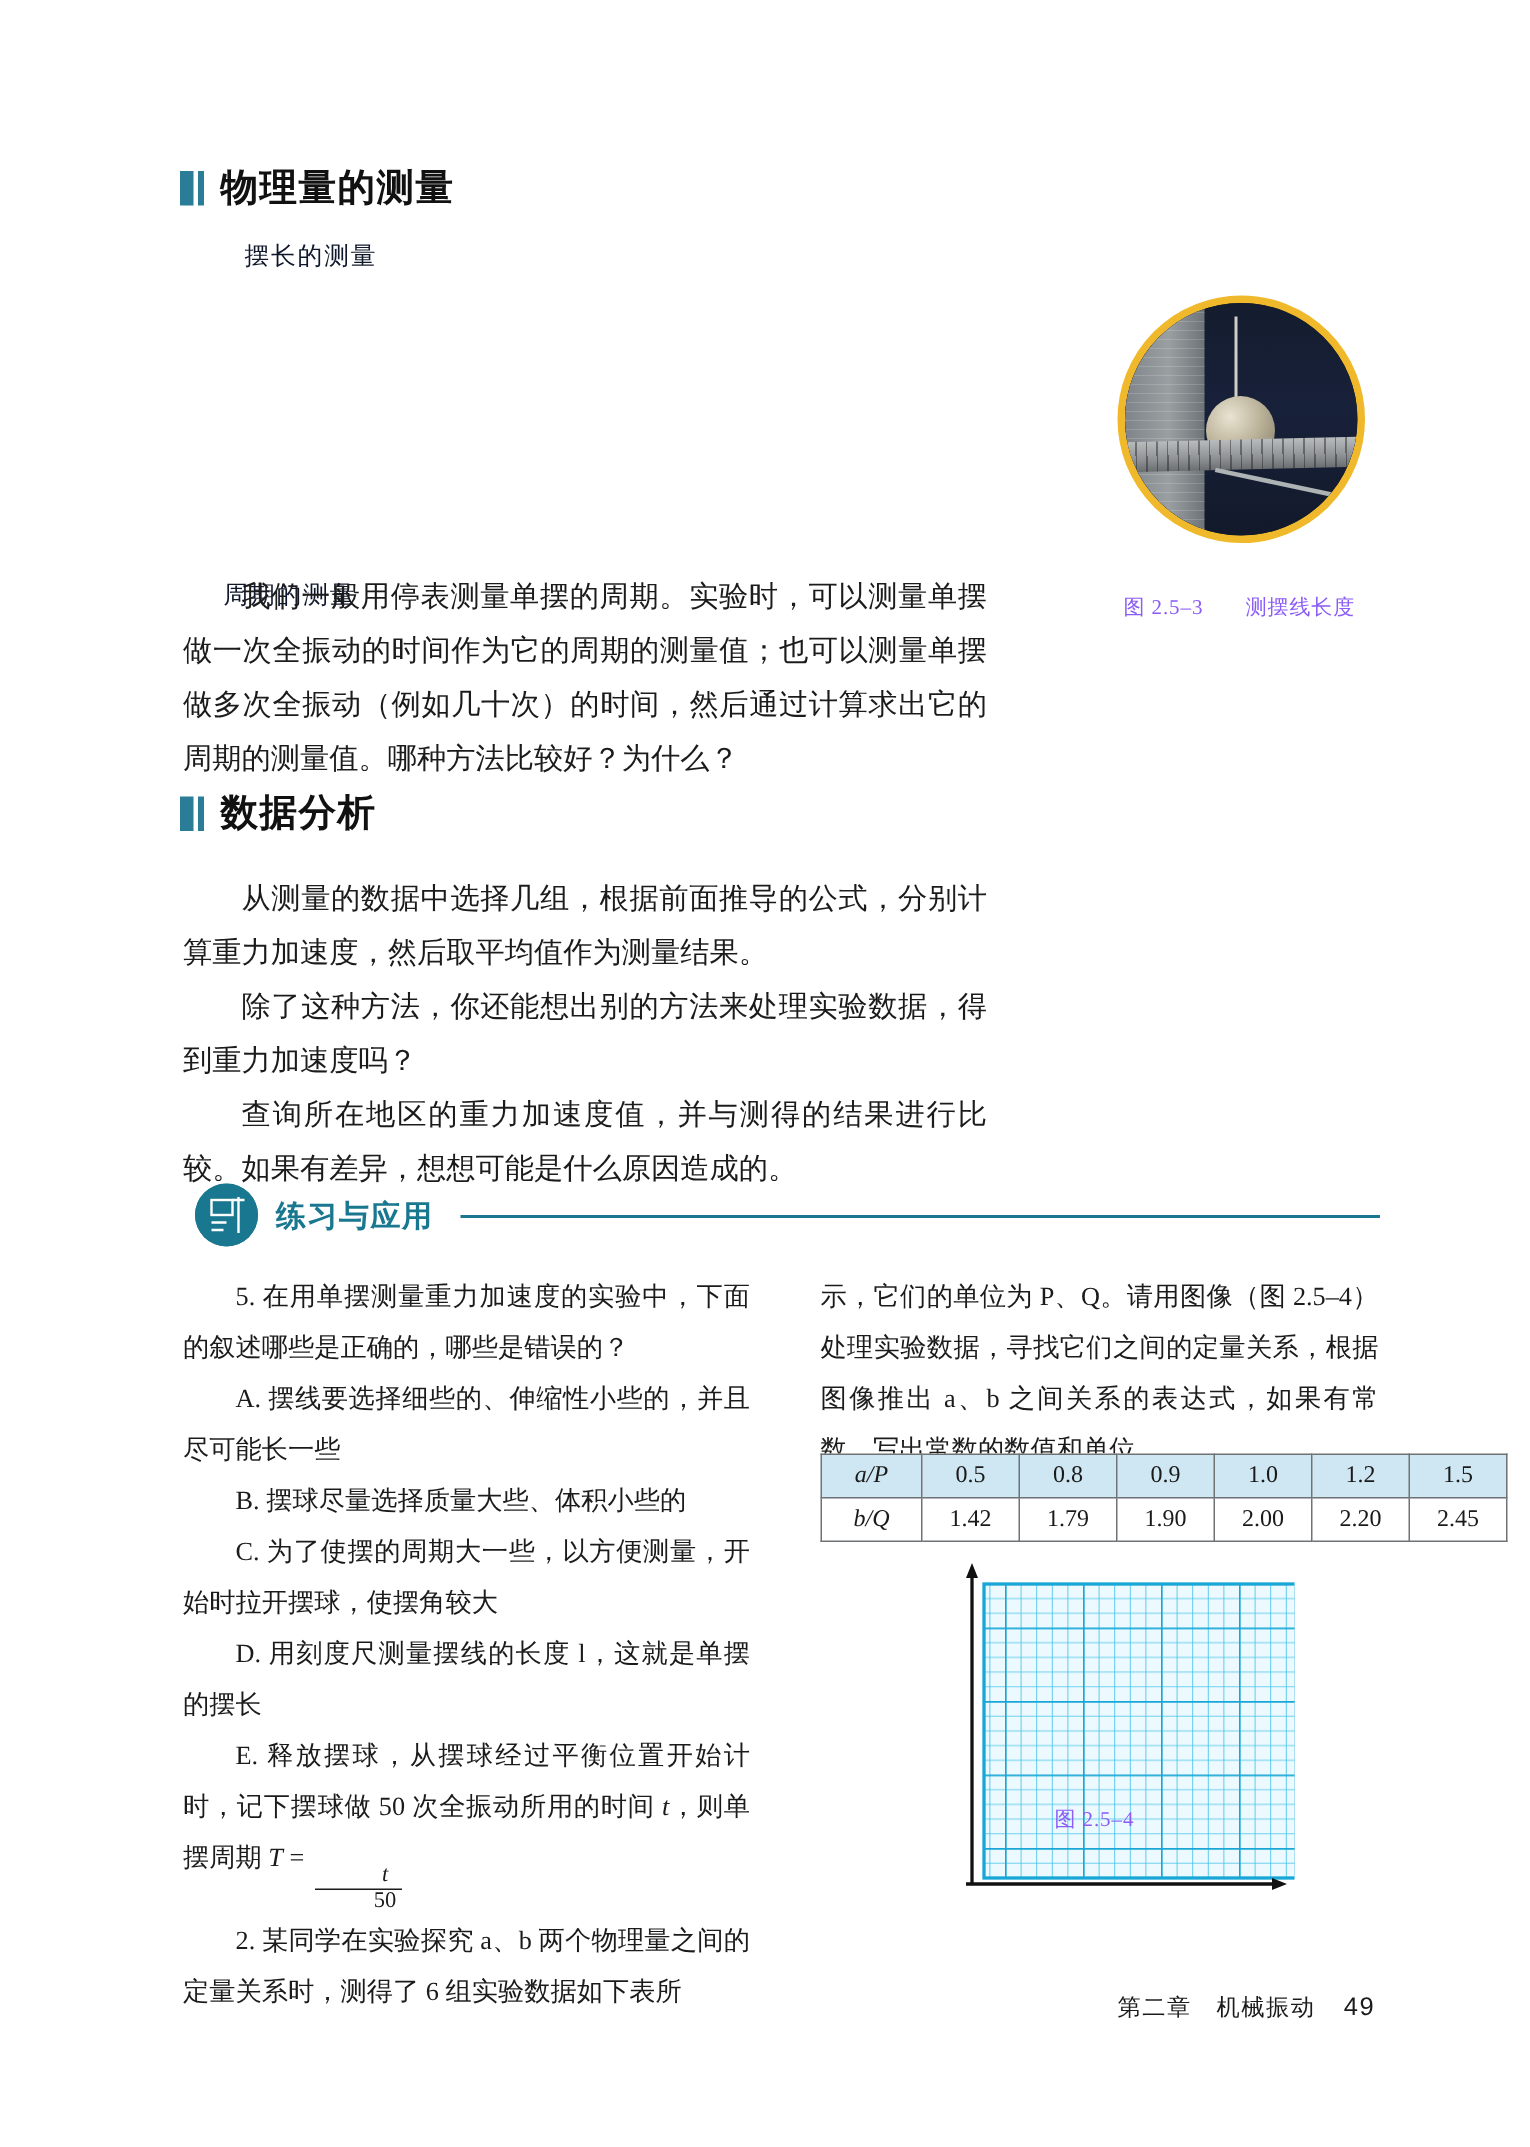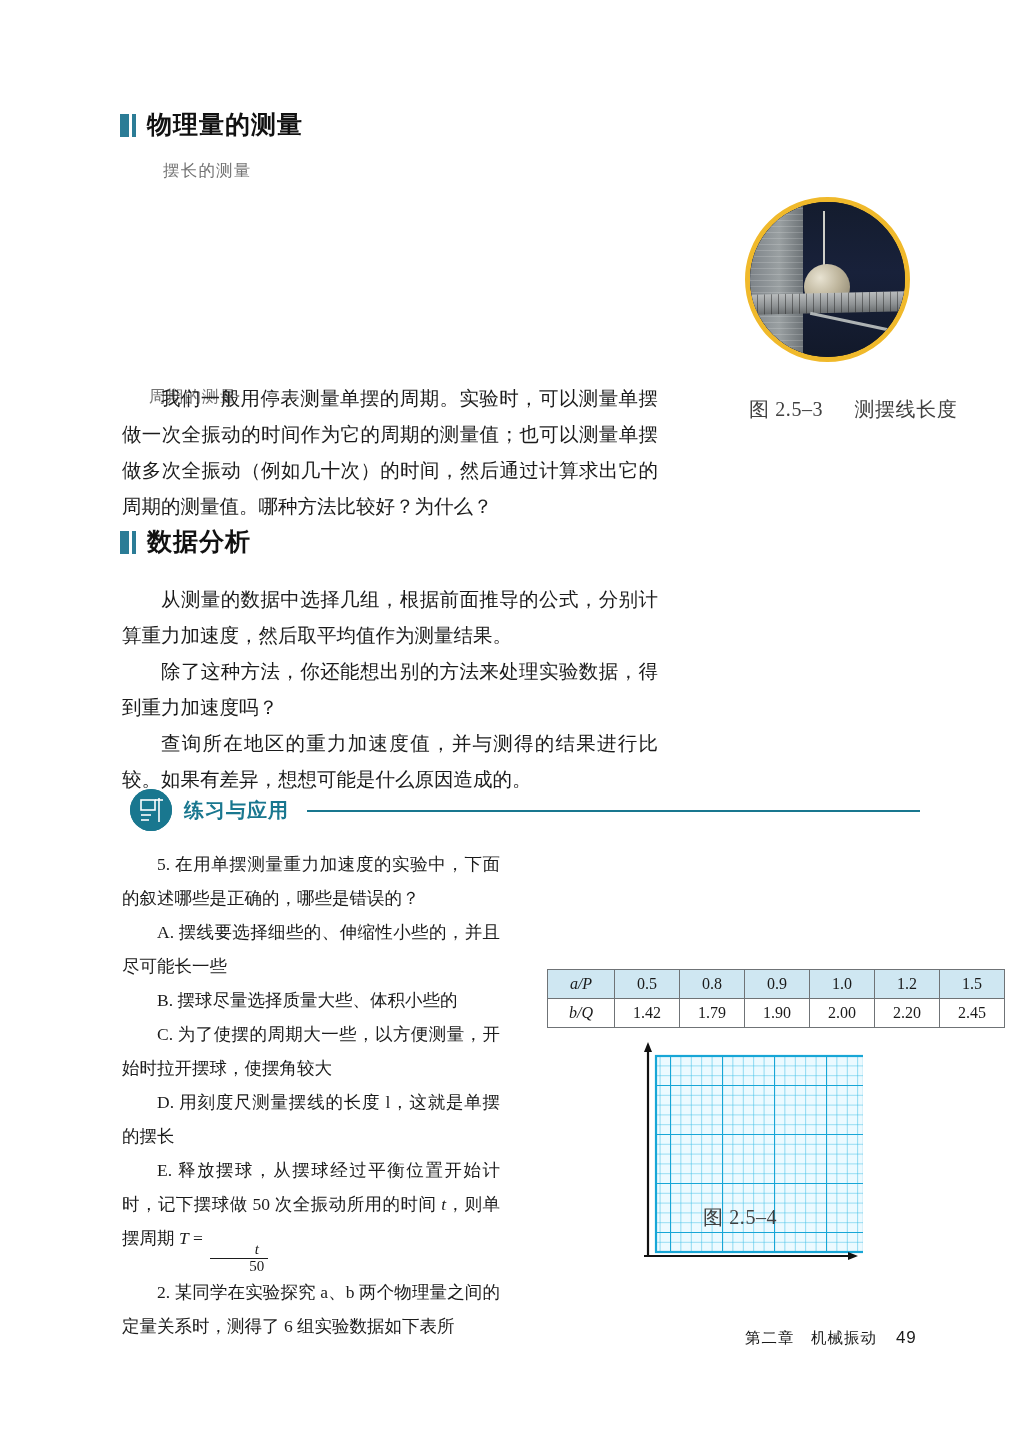--- a/index.html
+++ b/index.html
@@ -49,21 +49,21 @@
     font-size: 25px;
     font-weight: bold;
     color: #111111;
     letter-spacing: 1px;
   }
 
   
   .sub-head {
     position: absolute;
     font-size: 16.5px;
-    color: #737373;
+    color: #0f172a;
     font-family: "Liberation Serif", serif;
     letter-spacing: 1.2px;
   }
 
   
   .body-p {
     position: absolute;
     font-size: 19.5px;
     line-height: 36px;
     text-align: justify;
@@ -155,22 +155,22 @@
     position: absolute;
     left: 38%;
     top: 78%;
     width: 70%;
     height: 3px;
     background: #aeb3b4;
     transform: rotate(12deg);
   }
   .caption {
     position: absolute;
-    font-size: 20px;
-    color: #404040;
+    font-size: 14px;
+    color: #8b5cf6;
     letter-spacing: 0.6px;
     white-space: nowrap;
   }
 
   
   .ex-banner {
     position: absolute;
     display: flex;
     align-items: center;
     gap: 12px;
@@ -356,20 +356,23 @@
     <p class="ex-p">
       <span>E. 释放摆球，从摆球经过平衡位置开始计时，记下摆球做 50 次全振动所用的时间 </span><span class="ital">t</span><span>，则单摆周期 </span><span class="ital">T</span><span> = </span><span class="frac">
         <span class="num">t</span>
         <span class="bar"></span>
         <span class="den">50</span>
       </span>
     </p>
     <p class="ex-p">2. 某同学在实验探究 a、b 两个物理量之间的定量关系时，测得了 6 组实验数据如下表所</p>
   </div>
 
+  <div class="ex-col" style="left:547px; top:847px; width:372px;">
+    <p class="ex-p cont">示，它们的单位为 P、Q。请用图像（图 2.5–4）处理实验数据，寻找它们之间的定量关系，根据图像推出 a、b 之间关系的表达式，如果有常数，写出常数的数值和单位。</p>
+  </div>
 
   <table class="data-table" style="left:547px; top:969px;">
     <tbody>
         <tr class="head">
       <td class="lab">a/P</td>
       <td class="val">0.5</td>
       <td class="val">0.8</td>
       <td class="val">0.9</td>
       <td class="val">1.0</td>
       <td class="val">1.2</td>

